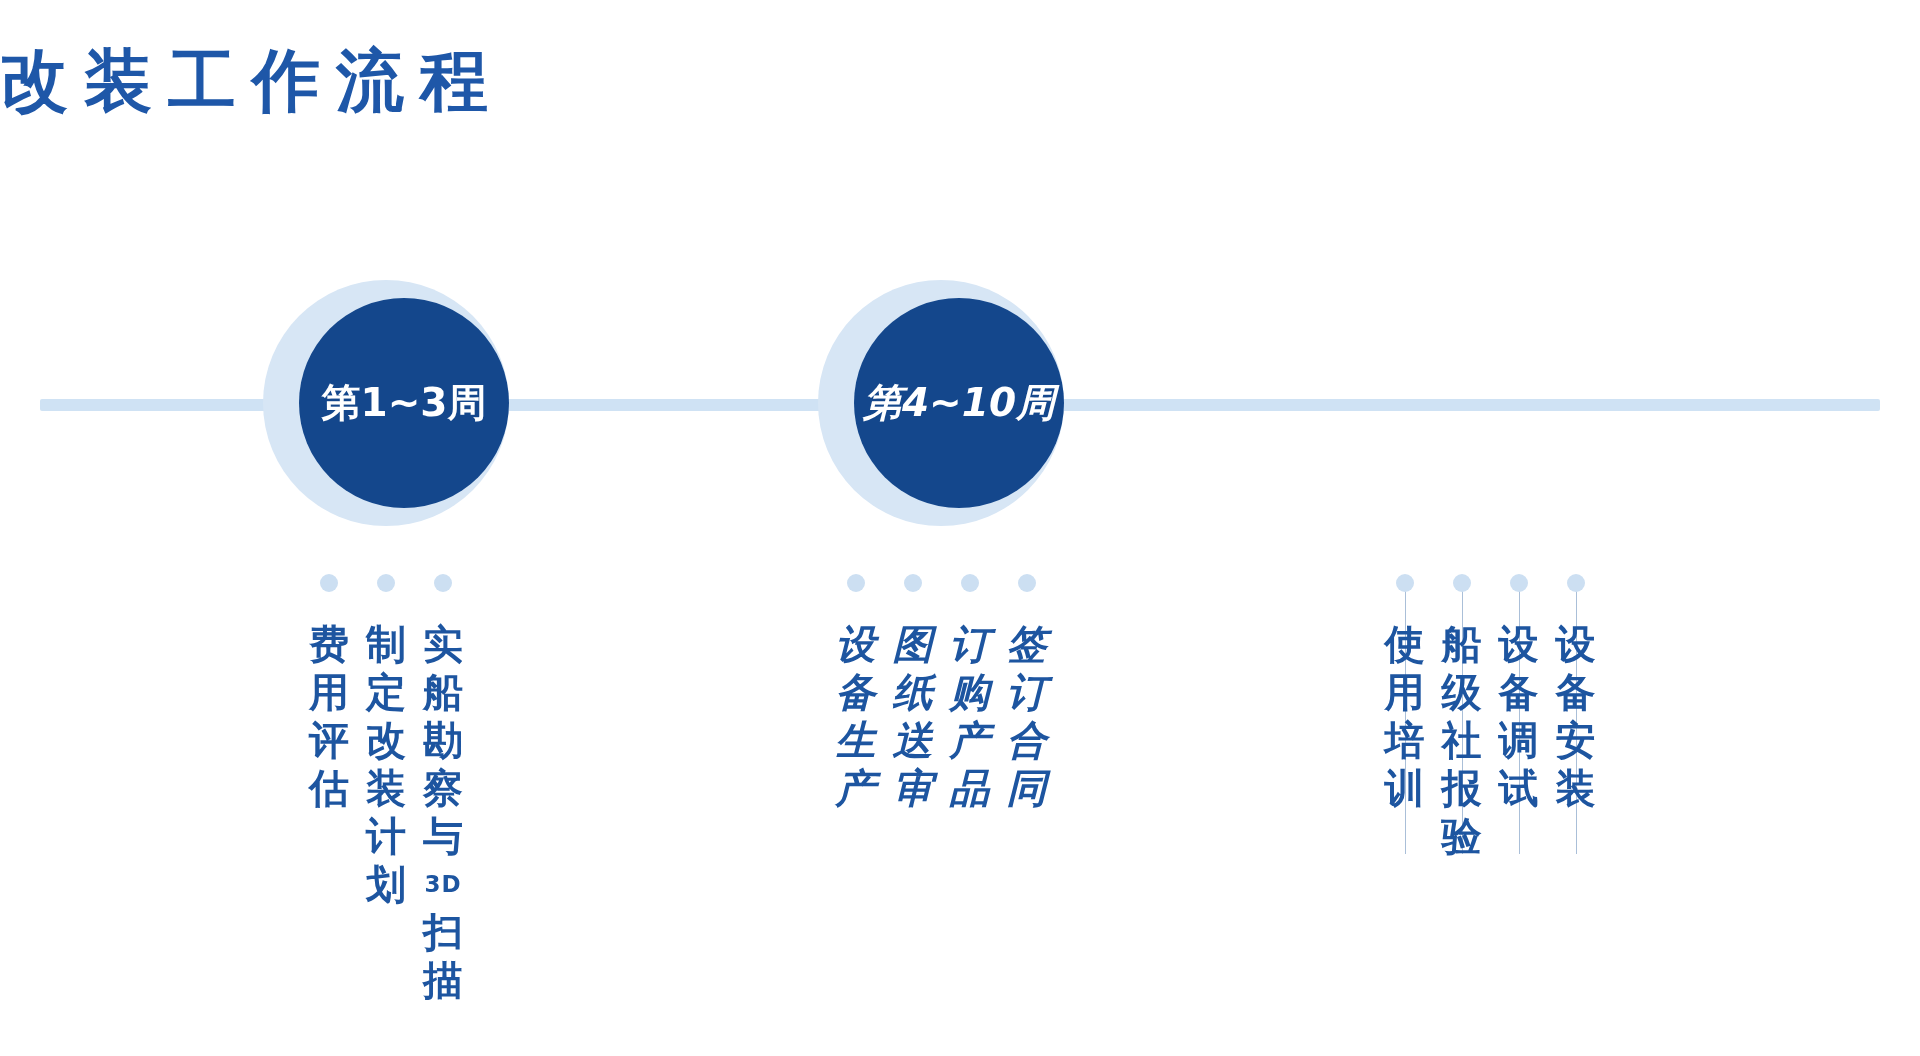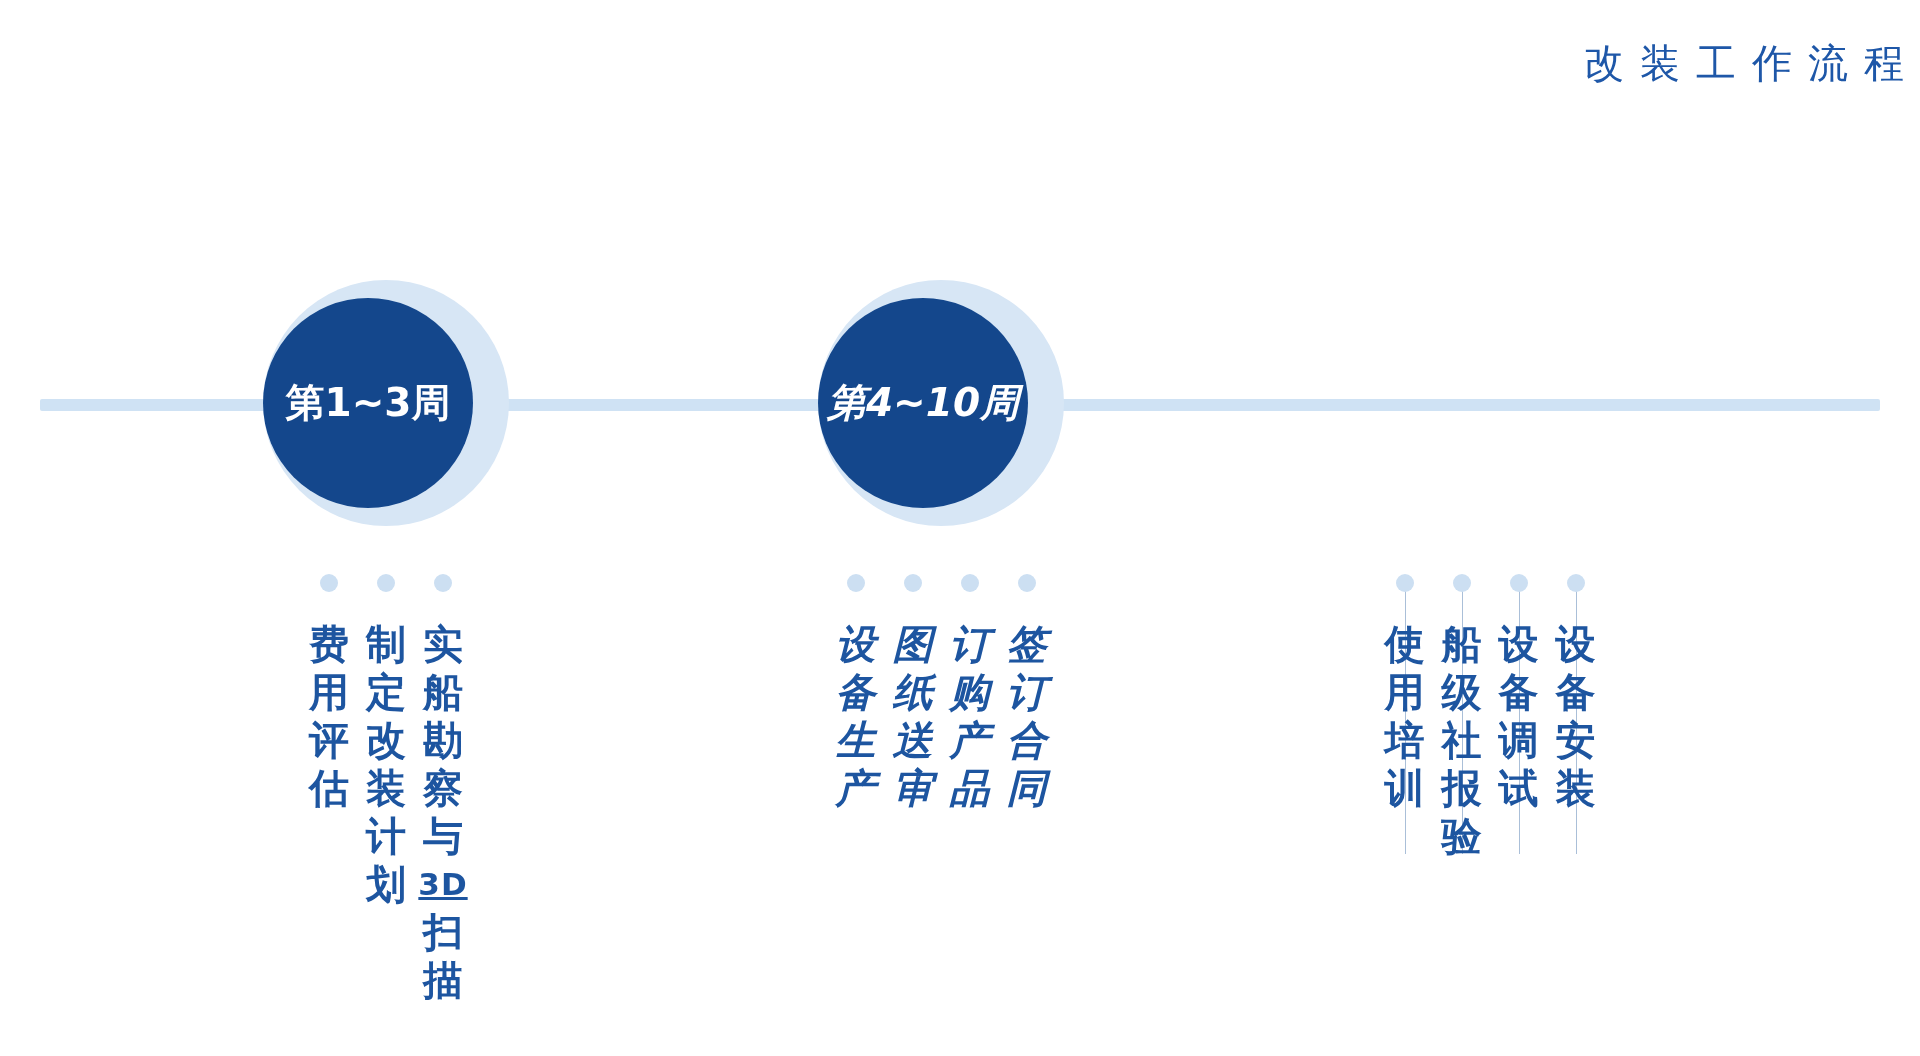--- a/index.html
+++ b/index.html
@@ -18,23 +18,23 @@
   .page{
     position:relative;
     width:1920px;height:1056px;
     background:var(--page-bg);
     overflow:hidden;
     margin:0 auto;
   }
   .page-title{
     position:absolute;
     top:36px;left:0;width:100%;
-    text-align:right;
-    font-size:40px;
-    font-weight:400;
+    text-align:left;
+    font-size:68px;
+    font-weight:700;
     letter-spacing:16px;
     color:var(--title-text);
   }
   .timeline-line{
     position:absolute;
     left:40px;top:399px;
     width:1840px;height:12px;
     background:var(--timeline-line);
     border-radius:2px;
   }
@@ -47,21 +47,21 @@
   .stage-1{left:216px;}
   .stage-2{left:771px;font-style:italic;}
   .stage-3{left:1320px;}
   .circle-wrap{
     position:absolute;
     top:0;left:50%;
     transform:translateX(-50%);
     width:246px;height:246px;
     border-radius:50%;
     background:var(--circle-ring);
-    display:flex;align-items:center;justify-content:flex-start;
+    display:flex;align-items:center;justify-content:flex-end;
   }
   .circle-inner{
     width:210px;height:210px;
     border-radius:50%;
     background:var(--circle-fill);
     display:flex;align-items:center;justify-content:center;
   }
   .week-label{
     color:var(--circle-text);
     font-size:39px;
@@ -102,23 +102,22 @@
     position:relative;
     z-index:1;
     height:48px;width:57px;
     display:flex;align-items:center;justify-content:center;
     font-size:40px;
     font-weight:700;
     color:var(--task-text);
     line-height:1;
   }
   .task-cell.latin{
-    font-size:31px;
+    font-size:23px;
     letter-spacing:1px;
-    text-decoration:underline;
   }
 </style>
 </head>
 <body>
 
 <div class="page">
   <div class="page-title">改装工作流程</div>
 
   <div class="timeline-line"></div>
 

